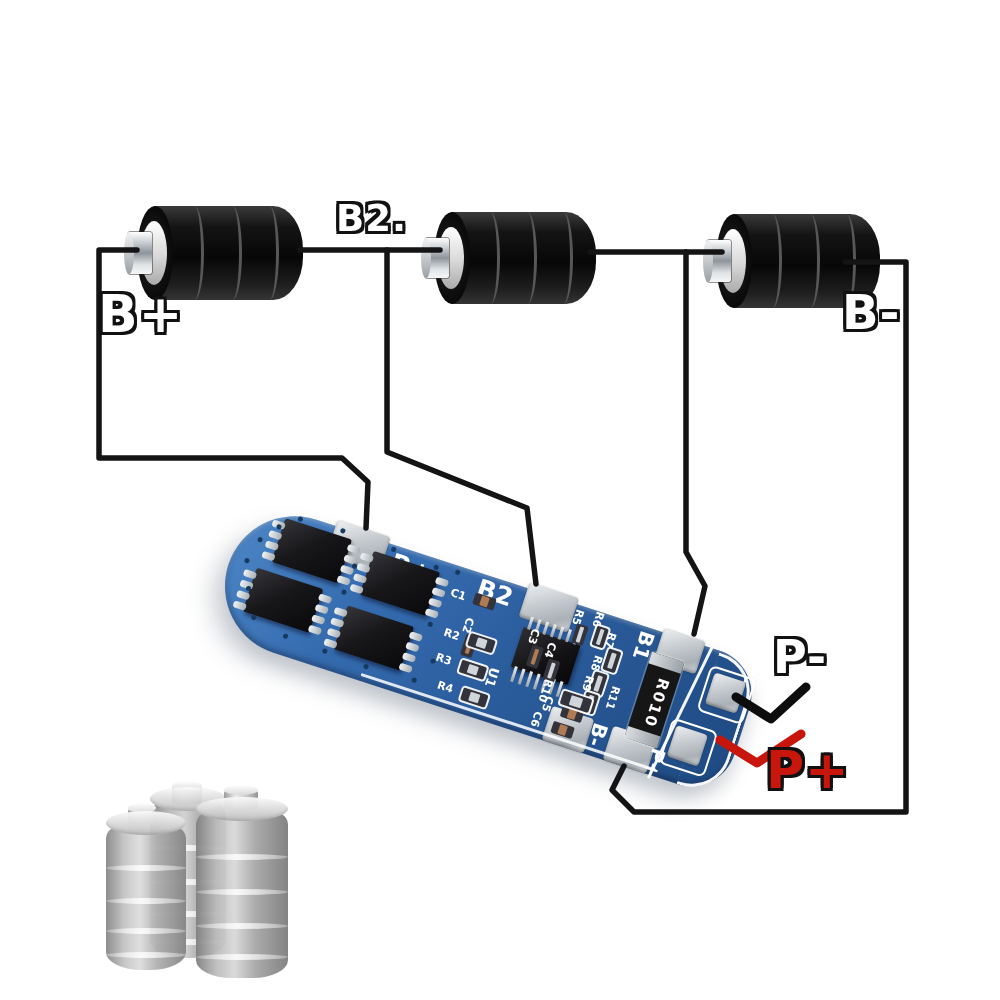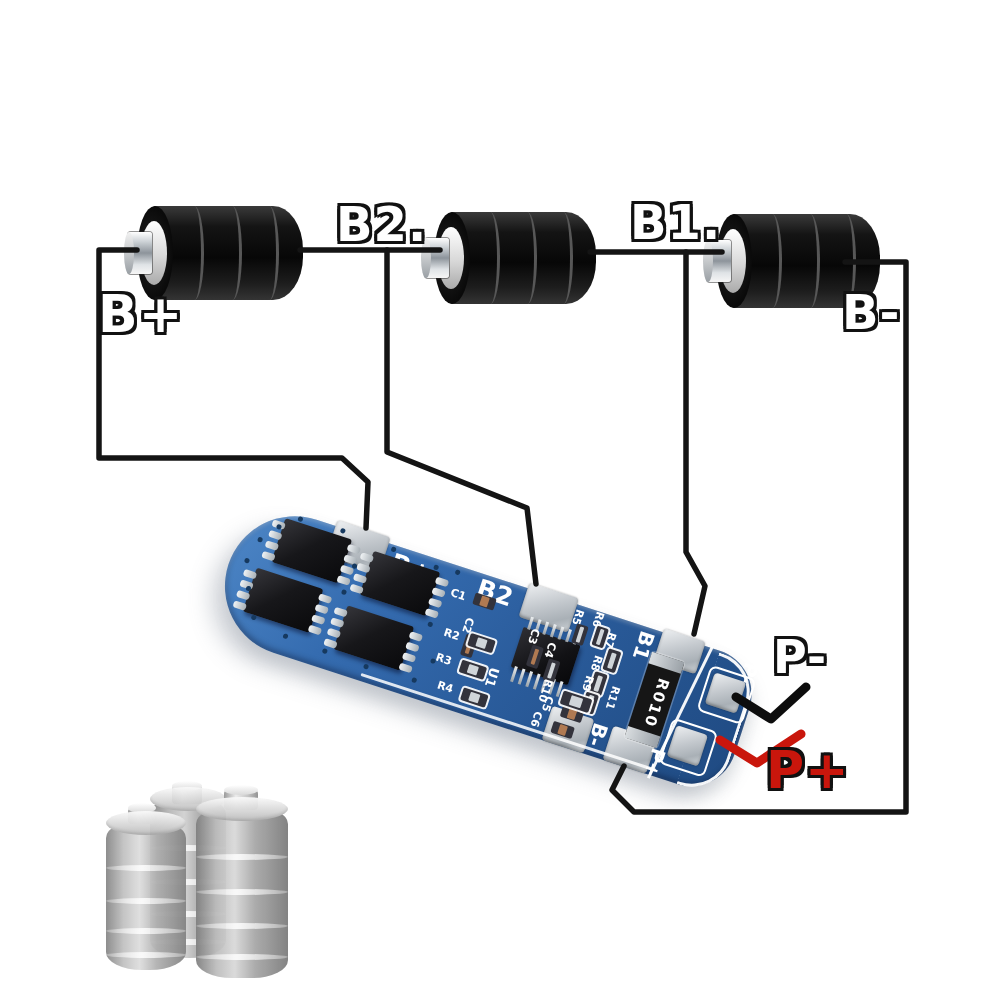--- a/index.html
+++ b/index.html
@@ -116,22 +116,21 @@
     <span class="seg" style="left:26%;"></span>
     <span class="seg" style="left:50%;"></span>
     <span class="seg" style="left:73%;"></span>
     <span class="cap"></span>
     <span class="inner"></span>
     <span class="button"></span>
     <span class="bface"></span>
   </div>
 
   <div class="olabel" style="left:98px;top:288px;font-size:52px;">B+</div>
-  <div class="olabel" style="left:336px;top:200px;font-size:48px;">B2.</div>
-  <div class="olabel" style="left:630px;top:198px;font-size:48px;">B1.</div>
+  <div class="olabel" style="left:336px;top:200px;font-size:37px;">B2.</div>
   <div class="olabel" style="left:842px;top:288px;font-size:48px;">B-</div>
   <div class="olabel" style="left:773px;top:634px;font-size:46px;">P-</div>
   <div class="olabel red" style="left:766px;top:744px;font-size:52px;">P+</div>
 
   <div class="pcb" id="pcb">
 
     <div class="pad" style="left:90px;top:-6px;width:56px;height:38px;"></div>
     <div class="pad" style="left:292px;top:-6px;width:52px;height:36px;"></div>
     <div class="pad" style="left:434px;top:-4px;width:44px;height:34px;"></div>
     <div class="pad" style="left:352px;top:104px;width:44px;height:36px;"></div>

